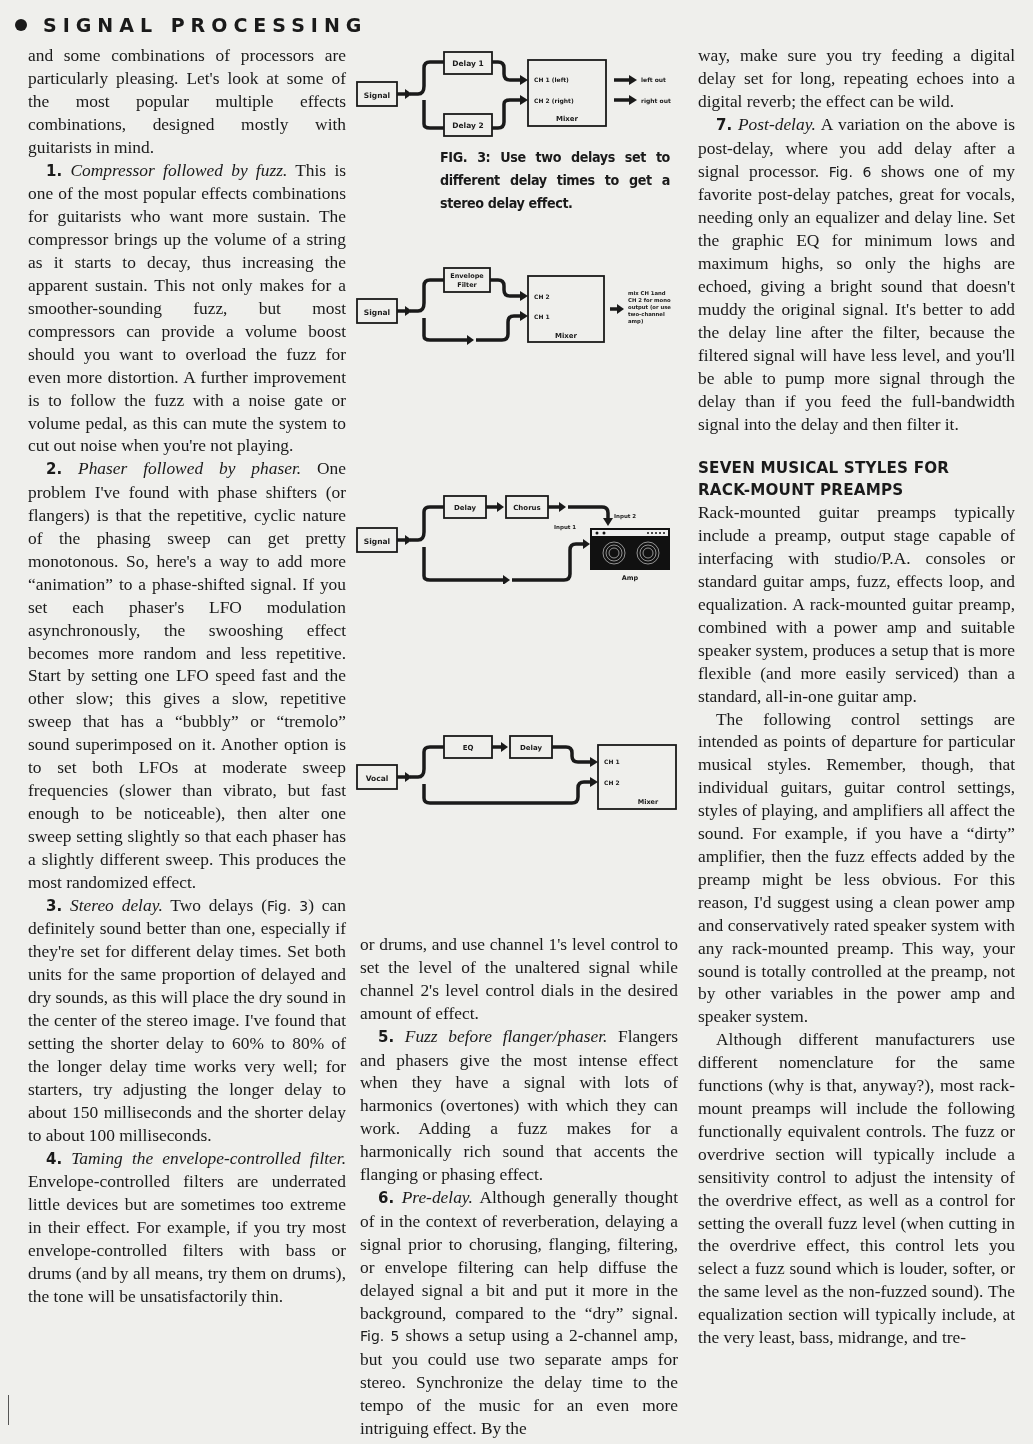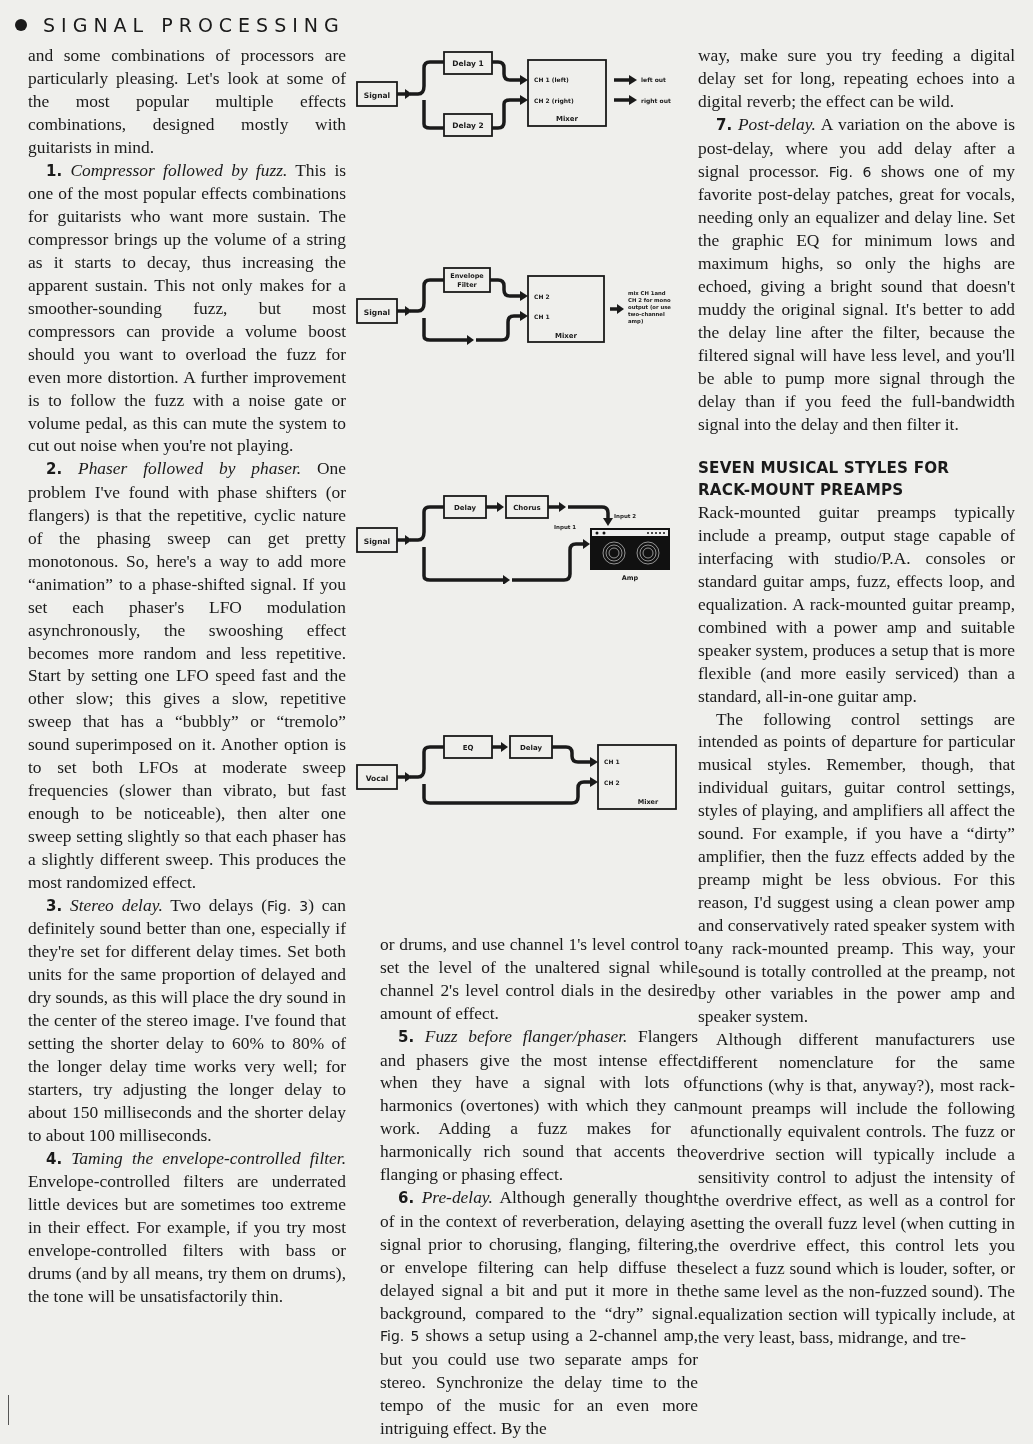--- a/index.html
+++ b/index.html
@@ -6,30 +6,30 @@
   body {
     width: 1033px; height: 1444px; overflow: hidden;
     background: #efefec;
     color: #1a1a1a;
     font-family: "Liberation Serif", "DejaVu Serif", serif;
     position: relative;
   }
   .header {
     position: absolute; left: 15px; top: 14px;
     font-family: "DejaVu Sans", "Liberation Sans", sans-serif;
-    font-weight: normal; font-size: 19px; letter-spacing: 6px;
+    font-weight: bold; font-size: 19px; letter-spacing: 6px;
     display: flex; align-items: center;
   }
   .header .dot { width: 12px; height: 12px; border-radius: 50%; background: #1a1a1a; margin-right: 16px; }
   .col {
     position: absolute; top: 44px;
     font-size: 17.4px; line-height: 22.9px; text-align: justify;
   }
   .col1 { left: 28px; width: 318px; }
-  .col2 { left: 380px; width: 318px; }
+  .col2 { left: 360px; width: 318px; }
   .col3 { left: 698px; width: 317px; top: 44px; }
   .col p { margin: 0; }
   .col p.ind { text-indent: 18px; }
   .num { font-family: "DejaVu Sans", sans-serif; font-weight: bold; font-size: 15px; }
   .figref { font-family: "DejaVu Sans", sans-serif; font-weight: normal; font-size: 14px; }
   em { font-style: italic; }
   .subhead {
     font-family: "DejaVu Sans", sans-serif; font-weight: bold;
     font-size: 16.5px; line-height: 22px; letter-spacing: 0.2px; margin-top: 22px !important;
     transform: scaleX(0.92); transform-origin: left;
@@ -87,20 +87,21 @@
     </g>
     <text x="25" y="50" font-size="7.5" text-anchor="middle">Signal</text>
     <text x="116" y="18" font-size="7.5" text-anchor="middle">Delay 1</text>
     <text x="116" y="80" font-size="7.5" text-anchor="middle">Delay 2</text>
     <text x="182" y="34" font-size="6">CH 1 (left)</text>
     <text x="182" y="55" font-size="6">CH 2 (right)</text>
     <text x="215" y="73" font-size="7" text-anchor="middle">Mixer</text>
     <text x="289" y="34" font-size="6">left out</text>
     <text x="289" y="55" font-size="6">right out</text>
   </svg>
+  <div class="caption" style="margin-top:6px;">FIG. 3: Use two delays set to different delay times to get a stereo delay effect.</div>
 </div>
 
 <div class="figure" style="top:266px;">
   <svg width="330" height="80" viewBox="0 0 330 80">
     <g fill="none" stroke="#1a1a1a" stroke-width="1.8">
       <rect x="5" y="33" width="40" height="24"></rect>
       <rect x="92" y="2" width="46" height="24"></rect>
       <rect x="176" y="10" width="76" height="66"></rect>
     </g>
     <g fill="none" stroke="#1a1a1a" stroke-width="3.5">

